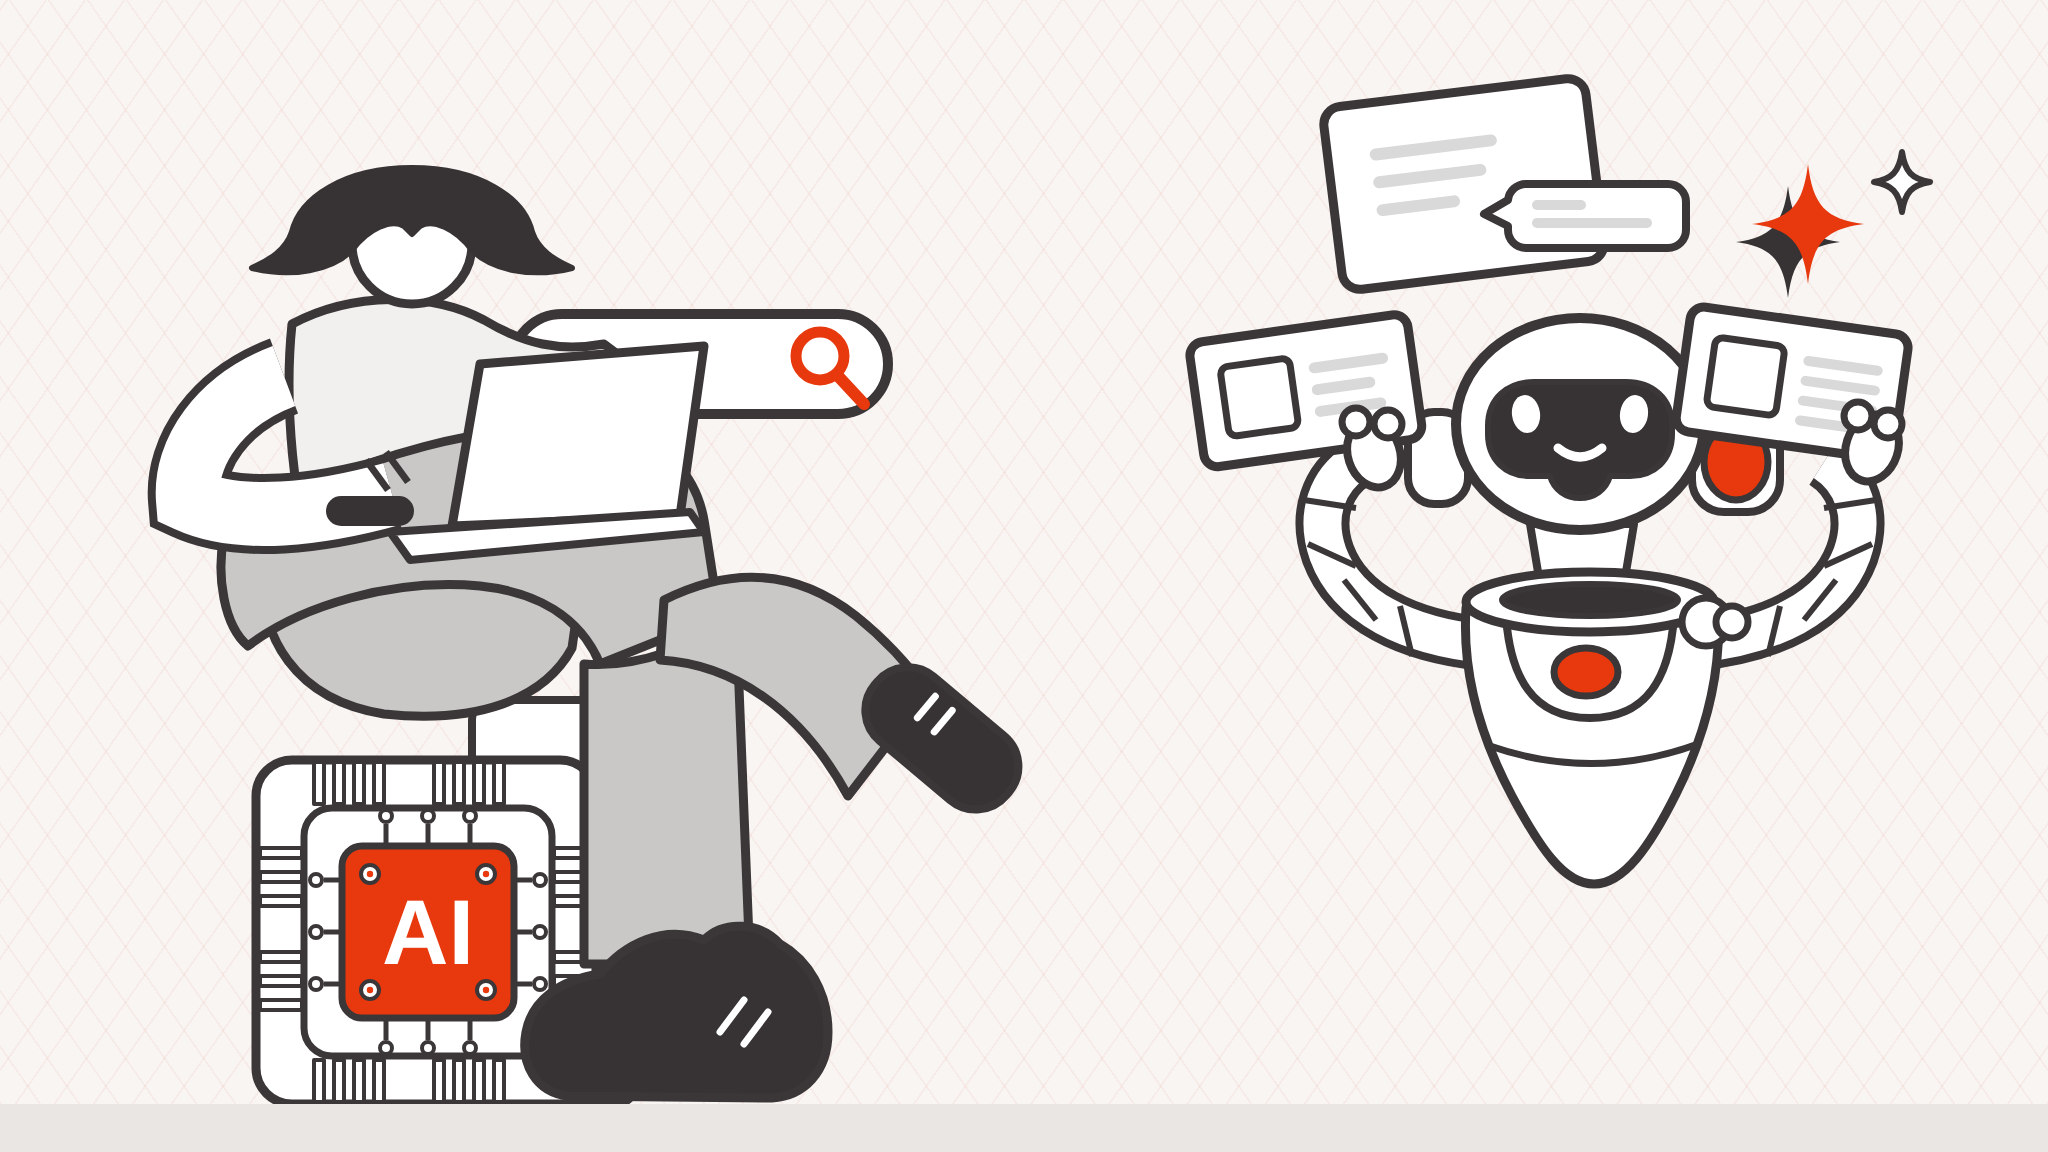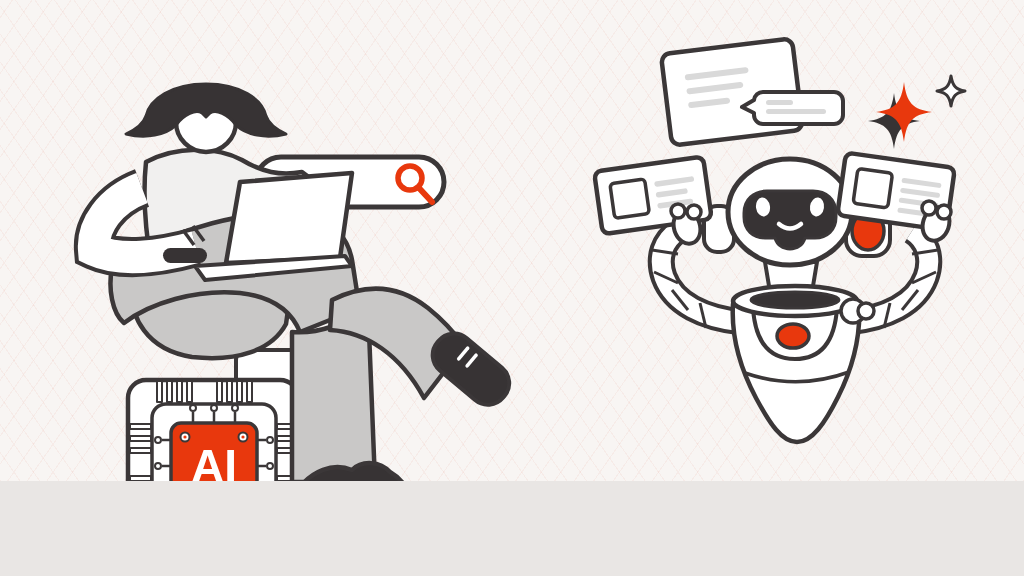--- a/index.html
+++ b/index.html
@@ -2,21 +2,21 @@
 <html style="--background: #f8f5f3; --outline: #3b3738; --dark: #373334; --accent: #e8380d; --light_gray: #f1f0ef; --mid_gray: #c9c8c7; --placeholder_gray: #d9d9d9; --white: #ffffff; --texture_line: rgba(224,122,102,0.08);"><head>
 <meta charset="utf-8">
 <style>
   :root{
     --background:#f8f5f3; --outline:#3b3738; --dark:#373334; --accent:#e8380d;
     --light_gray:#f1f0ef; --mid_gray:#c9c8c7; --placeholder_gray:#d9d9d9;
     --white:#ffffff; --texture_line:rgba(224,122,102,0.08);
   }
   html,body{margin:0;padding:0;background:#e9e6e4;font-family:"Liberation Sans",sans-serif;}
   .stage{
-    position:relative;width:1024px;height:481px;margin:0 auto;overflow:hidden;
+    position:relative;width:1024px;height:552px;margin:0 auto;overflow:hidden;
     background:
       repeating-linear-gradient(55deg, var(--texture_line) 0 1px, transparent 1px 16px),
       repeating-linear-gradient(-55deg, var(--texture_line) 0 1px, transparent 1px 16px),
       var(--background);
   }
   svg{display:block}
   .o{stroke:var(--outline);stroke-linejoin:round;stroke-linecap:round}
   .nf{fill:none}
   .fw{fill:var(--white)} .fa{fill:var(--accent)} .fd{fill:var(--dark)}
   .flg{fill:var(--light_gray)} .fmg{fill:var(--mid_gray)} .fph{fill:var(--placeholder_gray)}

